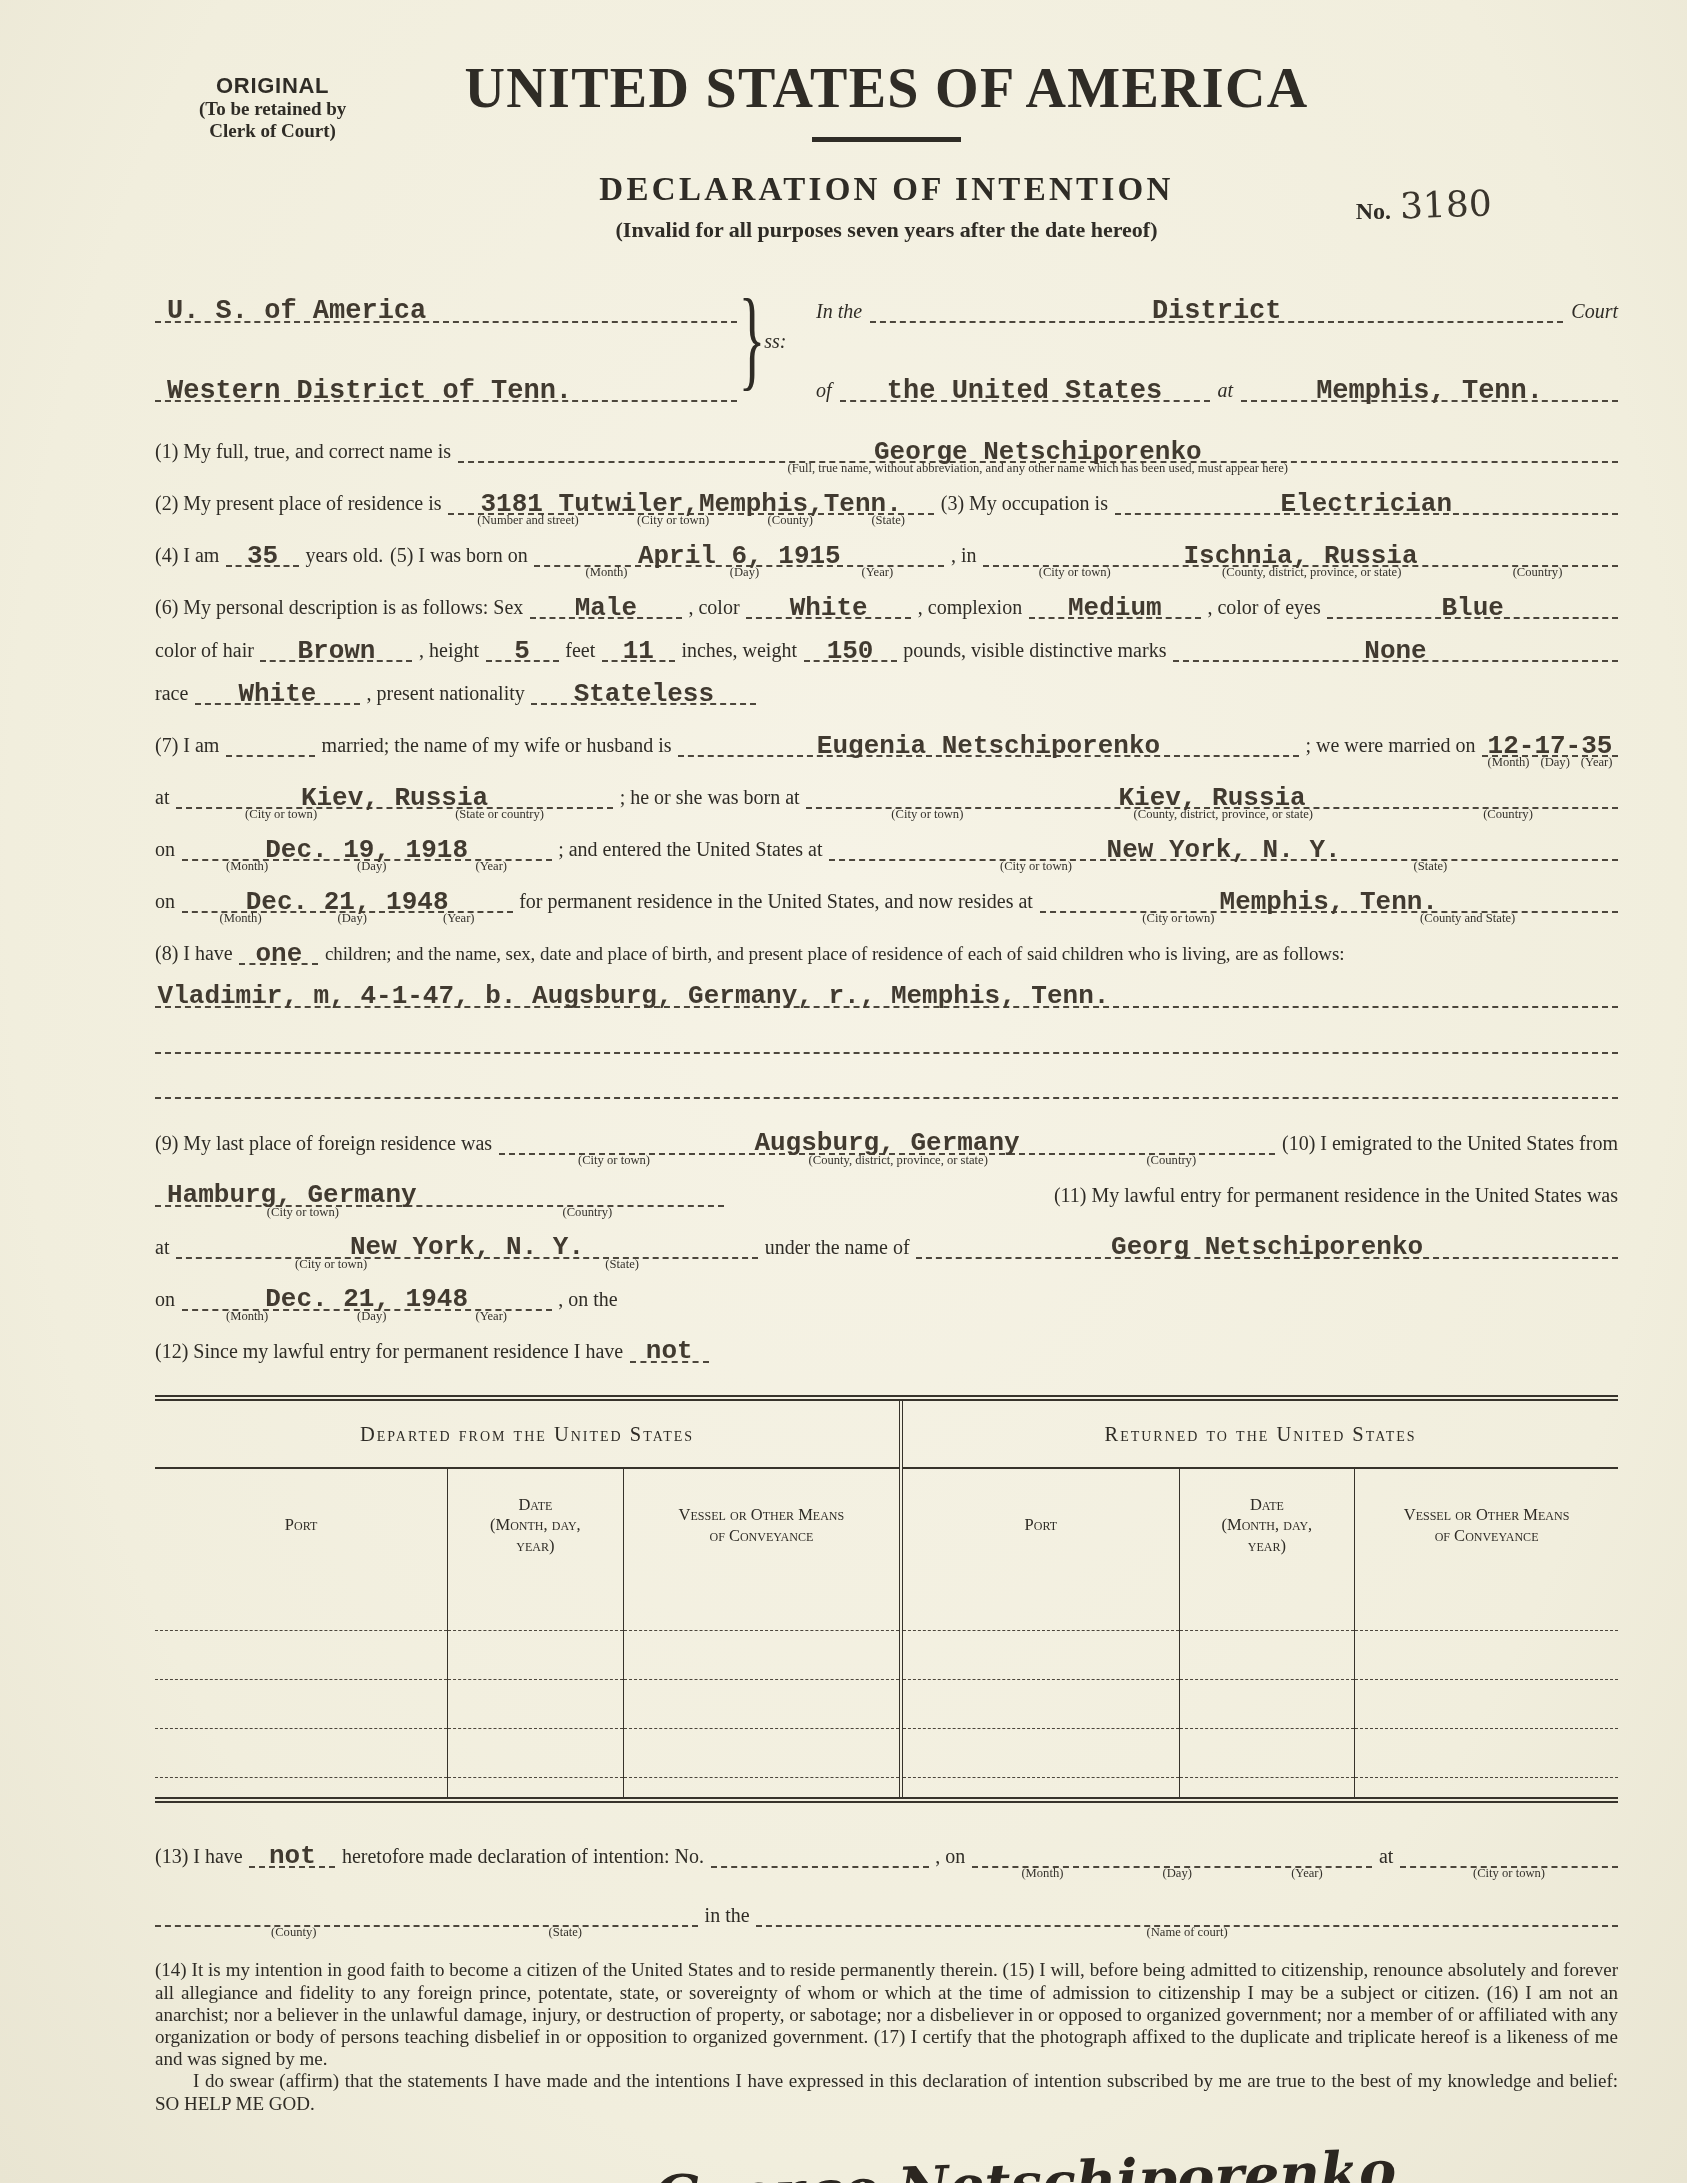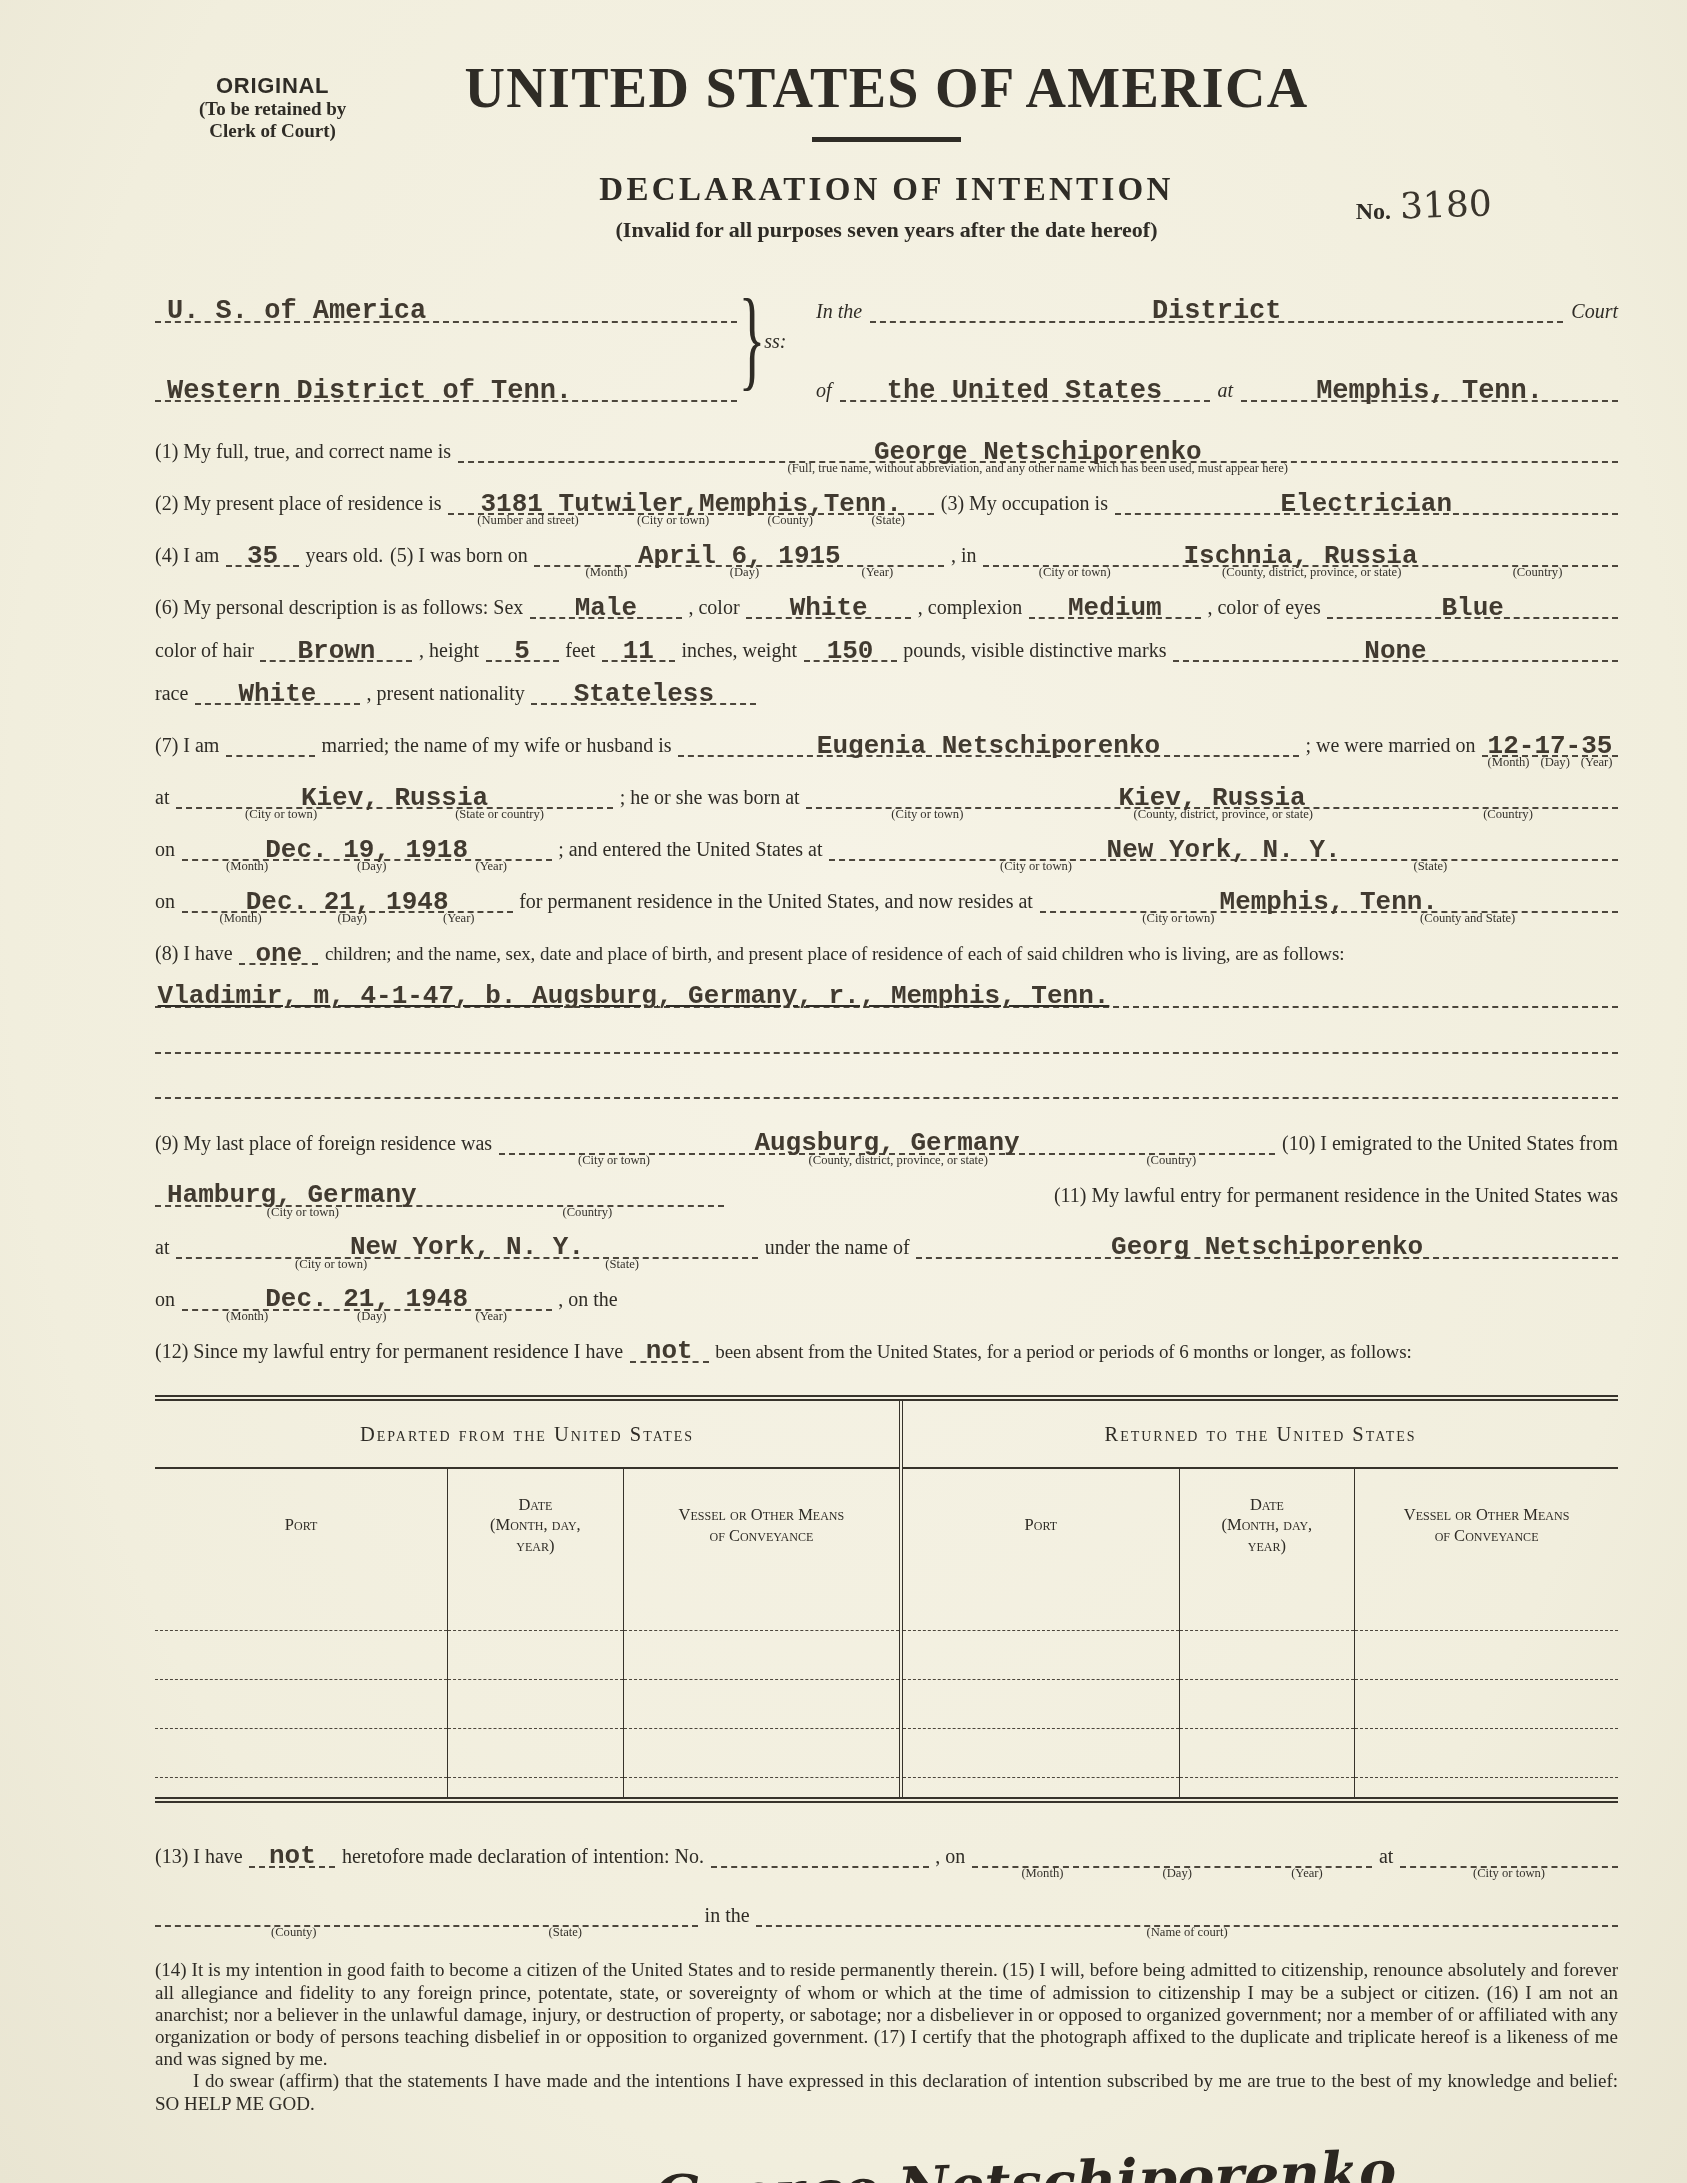--- a/index.html
+++ b/index.html
@@ -313,21 +313,21 @@
   </div>
 
   <div class="row mt">
     <span class="p">(8) I have</span>
     <span class="fld" style="flex:0 0 79px;">
       <span class="t">one</span>
     </span>
     <span class="p fit">children; and the name, sex, date and place of birth, and present place of residence of each of said children who is living, are as follows:</span>
   </div>
   <div class="row">
-    <span class="fld grow" style="text-align:left;text-decoration:underline;">
+    <span class="fld grow" style="text-align:left;">
       <span class="t" style="text-align:left;padding-left:2.6px;">Vladimir, m, 4-1-47, b. Augsburg, Germany, r., Memphis, Tenn.</span>
     </span>
   </div>
   <div class="row" style="margin-top:37px;">
     <span class="fld grow"></span>
   </div>
   <div class="row" style="margin-top:37px;">
     <span class="fld grow"></span>
   </div>
 
@@ -381,21 +381,20 @@
       </span>
     </span>
     <span class="p">, on the</span>
   </div>
 
   <div class="row mt">
     <span class="p">(12) Since my lawful entry for permanent residence I have</span>
     <span class="fld" style="flex:0 0 79px;">
       <span class="t">not</span>
     </span>
-    <span class="p fit">been absent from the United States, for a period or periods of 6 months or longer, as follows:</span>
   </div>
 
   <table class="abs-table">
     <colgroup>
       <col style="width:20%">
         <col style="width:12%">
         <col style="width:19%">
       <col style="width:19%">
         <col style="width:12%">
         <col style="width:18%">

